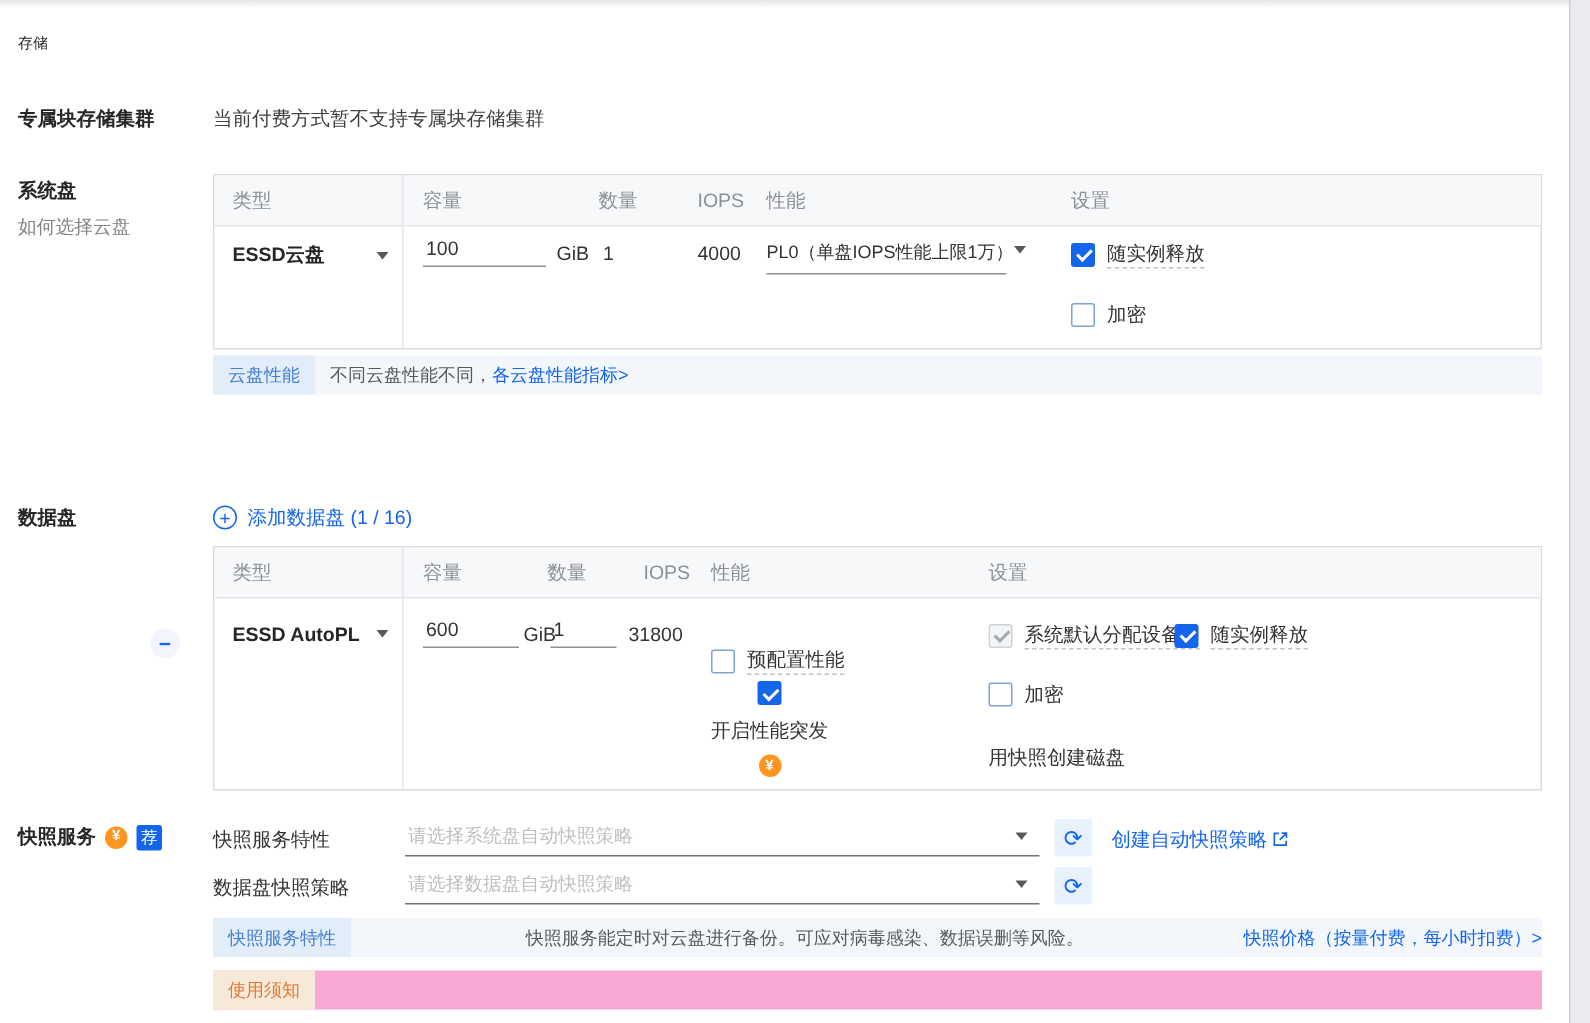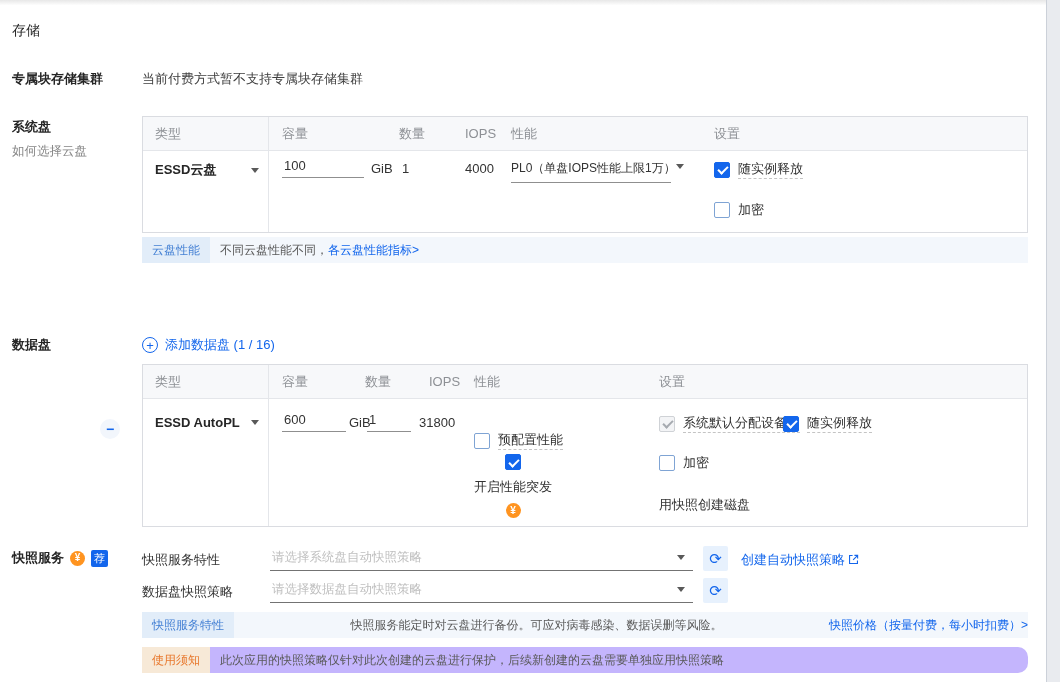--- a/index.html
+++ b/index.html
@@ -2,21 +2,21 @@
 <html><head>
 <meta charset="utf-8">
 <style>
   * { margin:0; padding:0; box-sizing:border-box; }
   body { font-family:"Liberation Sans","DejaVu Sans",sans-serif; background:#fff; }
   .stage { position:relative; width:1060px; height:682px; background:#fff; overflow:hidden; font-size:13px; color:#333; }
   .abs { position:absolute; }
   .top-shadow { position:absolute; left:0; top:0; width:1046px; height:5px; background:linear-gradient(#e7e7e7,#fdfdfd); }
   .right-rail { position:absolute; right:0; top:0; width:14px; height:682px; background:#e9ebef; border-left:1px solid #ccd1d9; }
 
-  .sec-title { font-size:14px; color:#262626; }
+  .sec-title { font-size:10px; color:#262626; }
   .row-label { font-weight:bold; font-size:13px; color:#262626; }
   .plain-text { font-size:13px; color:#404040; }
   .gray-link { font-size:12.5px; color:#848484; cursor:pointer; }
   .link { color:#1366ec; cursor:pointer; text-decoration:none; }
 
   
   .tbl { position:absolute; background:#fff; border:1px solid #dadce1; }
   .tbl .thead { position:absolute; left:0; top:0; width:100%; height:34px; background:#f7f8fa; border-bottom:1px solid #e4e6ea; }
   .tbl .th { position:absolute; top:0; line-height:34px; font-size:13px; color:#8d9095; font-weight:normal; }
   .tbl .vline { position:absolute; top:0; bottom:0; width:1px; background:#e4e6ea; }
@@ -40,21 +40,21 @@
   .cb.disabled::after { border-color:#a6aab0; }
   .cb-row { position:absolute; display:flex; align-items:center; gap:8px; }
   .cb-label { font-size:13px; color:#333; cursor:pointer; line-height:17px; }
   .cb-label.dashed { border-bottom:1px dashed #c4c4c4; padding-bottom:1px; }
 
   
   .note-row { position:absolute; left:142px; width:886px; height:26px; background:#f3f7fc; display:flex; align-items:center; font-size:12px; color:#595959; }
   .note-row .note-tag { flex:none; height:26px; line-height:26px; padding:0 10px; background:#e2edf9; color:#4480d4; font-size:12px; }
   .note-row .note-text { margin-left:10px; white-space:nowrap; }
   .note-row .note-link { color:#1366ec; cursor:pointer; white-space:nowrap; }
-  .note-row.warn { background:#c4b5fd; color:#595959;border-radius:10px; }
+  .note-row.warn { background:#f9a8d4; color:#595959; }
   .note-row.warn .note-tag { background:#f7e9d7; color:#e8782d; }
 
   
   .fee-icon { display:inline-flex; flex:none; width:15px; height:15px; border-radius:50%; background:#ff9420; color:#fff; font-size:10px; font-weight:bold; align-items:center; justify-content:center; line-height:1; }
   .rec-badge { display:inline-flex; width:17px; height:17px; border-radius:2px; background:#1366ec; color:#fff; font-size:11px; align-items:center; justify-content:center; }
   .plus-circle { display:inline-flex; flex:none; width:16px; height:16px; border-radius:50%; border:1px solid #1366ec; color:#1366ec; font-size:13px; align-items:center; justify-content:center; line-height:1; }
   .minus-btn { position:absolute; width:20px; height:20px; border-radius:50%; background:#f2f6fc; color:#1366ec; display:flex; align-items:center; justify-content:center; font-size:14px; font-weight:bold; cursor:pointer; line-height:1; }
   .refresh-btn { position:absolute; width:25px; height:25px; background:#e7f1fd; border:none; border-radius:2px; color:#1366ec; font-size:15px; display:flex; align-items:center; justify-content:center; cursor:pointer; font-family:inherit; }
   .ext-icon { vertical-align:-1px; margin-left:3px; }
 
@@ -207,15 +207,14 @@
       <span>⟳</span>
     </button>
 
   <div class="note-row" style="top:612px;justify-content:space-between;">
     <span class="note-tag">快照服务特性</span>
     <span class="note-text">快照服务能定时对云盘进行备份。可应对病毒感染、数据误删等风险。</span>
     <span class="note-link">快照价格（按量付费，每小时扣费）&gt;</span>
   </div>
   <div class="note-row warn" style="top:647px;">
     <span class="note-tag">使用须知</span>
-    <span class="note-text">此次应用的快照策略仅针对此次创建的云盘进行保护，后续新创建的云盘需要单独应用快照策略</span>
   </div>
 </div>
 
 </body></html>

